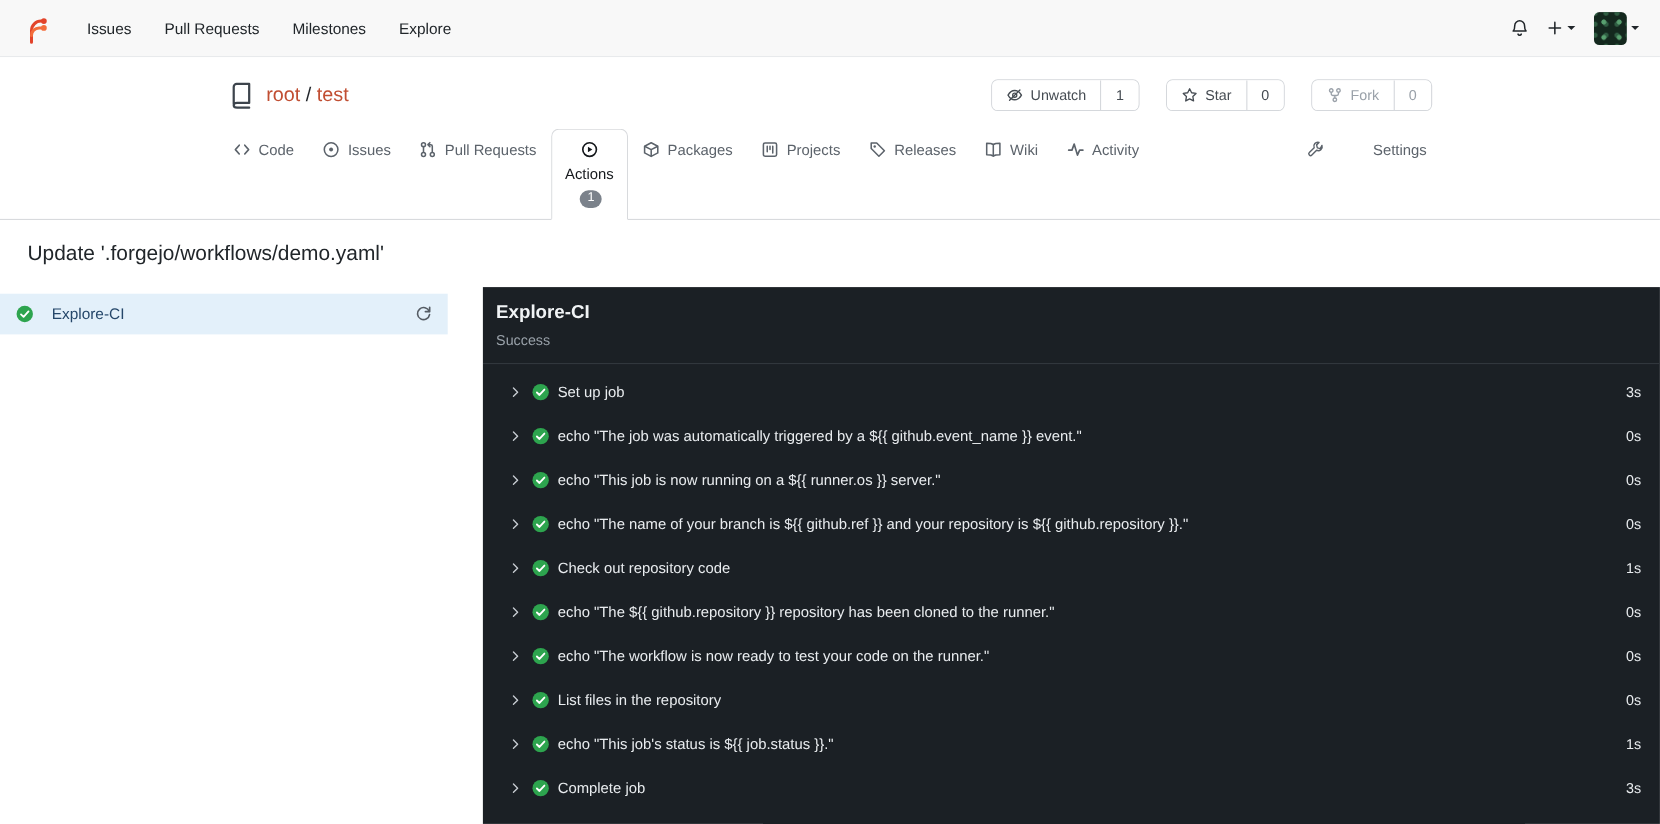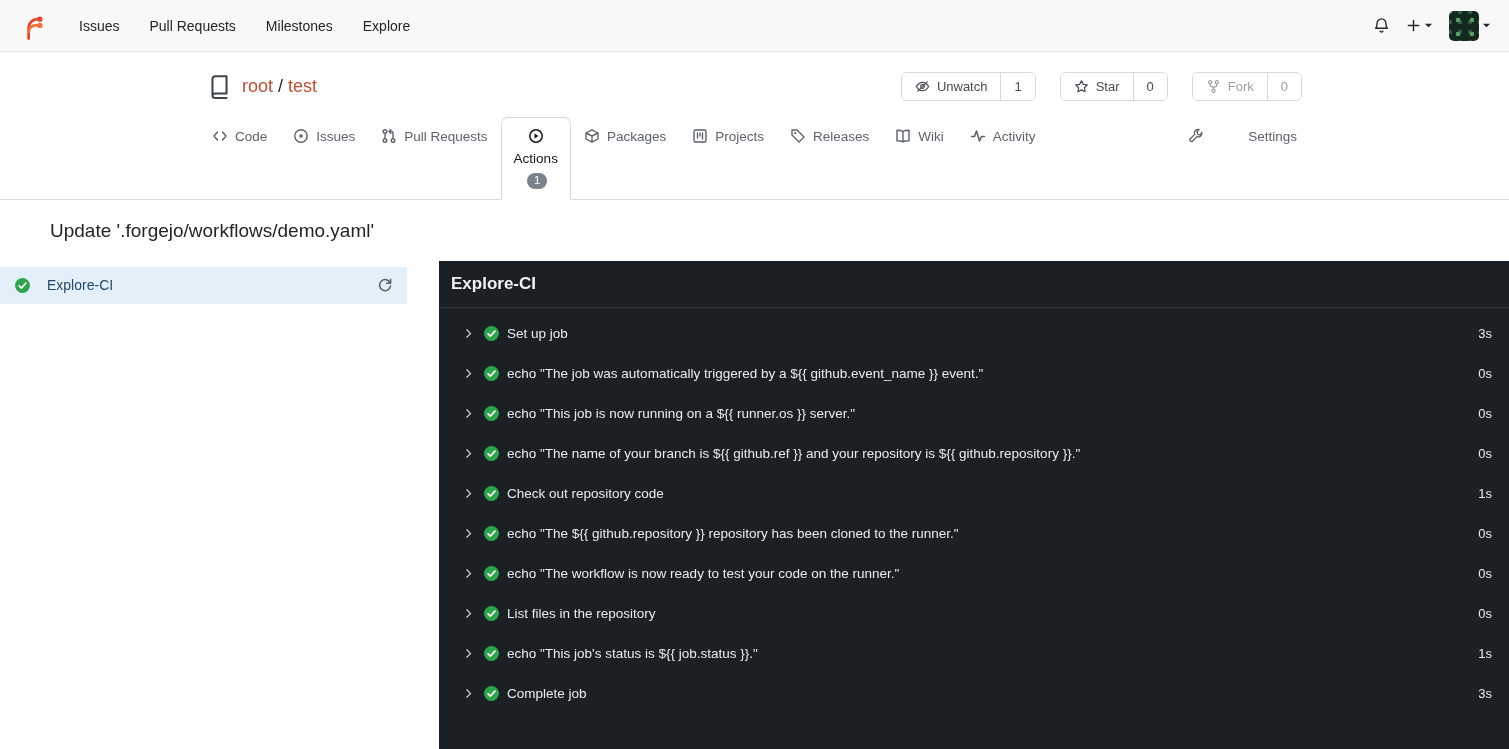--- a/index.html
+++ b/index.html
@@ -72,21 +72,21 @@
     border-radius:7px 7px 0 0;
     flex-direction:column;
   }
   .tab-badge {
     background:#7b828b; color:#fff; font-size:11.5px;
     border-radius:10px; padding:2px 7px; margin-left:3px; line-height:1;
   }
   .tab-settings { margin-left:auto;gap:44px; }
 
   
-  .page-title-section { flex:none; padding:20px 25px 19px; background:#fff;margin-left:25px; }
+  .page-title-section { flex:none; padding:20px 25px 19px; background:#fff; }
   .page-title { font-size:19px; font-weight:400; color:#21262a; }
 
   
   .run-layout { flex:1; min-height:0; display:flex;gap:32px; }
   .jobs-sidebar { width:407px; flex:none; background:#fff; padding-top:6px; }
   .job-item {
     display:flex; align-items:center; gap:9px;
     height:37px; padding:0 14px; cursor:pointer;
   }
   .job-item.selected { background:#e3f0fa; }
@@ -322,20 +322,21 @@
             <path d="M13.2 6.1A5.5 5.5 0 1 0 13.5 9" fill="none" stroke="currentColor" stroke-width="1.5" stroke-linecap="round"></path>
             <path d="M13.6 2.4v3.9H9.7" fill="none" stroke="currentColor" stroke-width="1.5" stroke-linecap="round" stroke-linejoin="round"></path>
           </svg>
       </span>
     </div>
   </aside>
 
   <main class="run-panel">
     <div class="run-header">
       <div class="run-title">Explore-CI</div>
+      <div class="run-status">Success</div>
     </div>
     <div class="steps-list">
         <div class="step-row">
           <span class="step-chev">
             <svg width="11" height="11" viewBox="0 0 16 16">
               <path d="M5.5 2.5 11 8l-5.5 5.5" fill="none" stroke="currentColor" stroke-width="1.8" stroke-linecap="round" stroke-linejoin="round"></path>
             </svg>
           </span>
           <span class="step-check">
             <svg width="17" height="17" viewBox="0 0 16 16">

